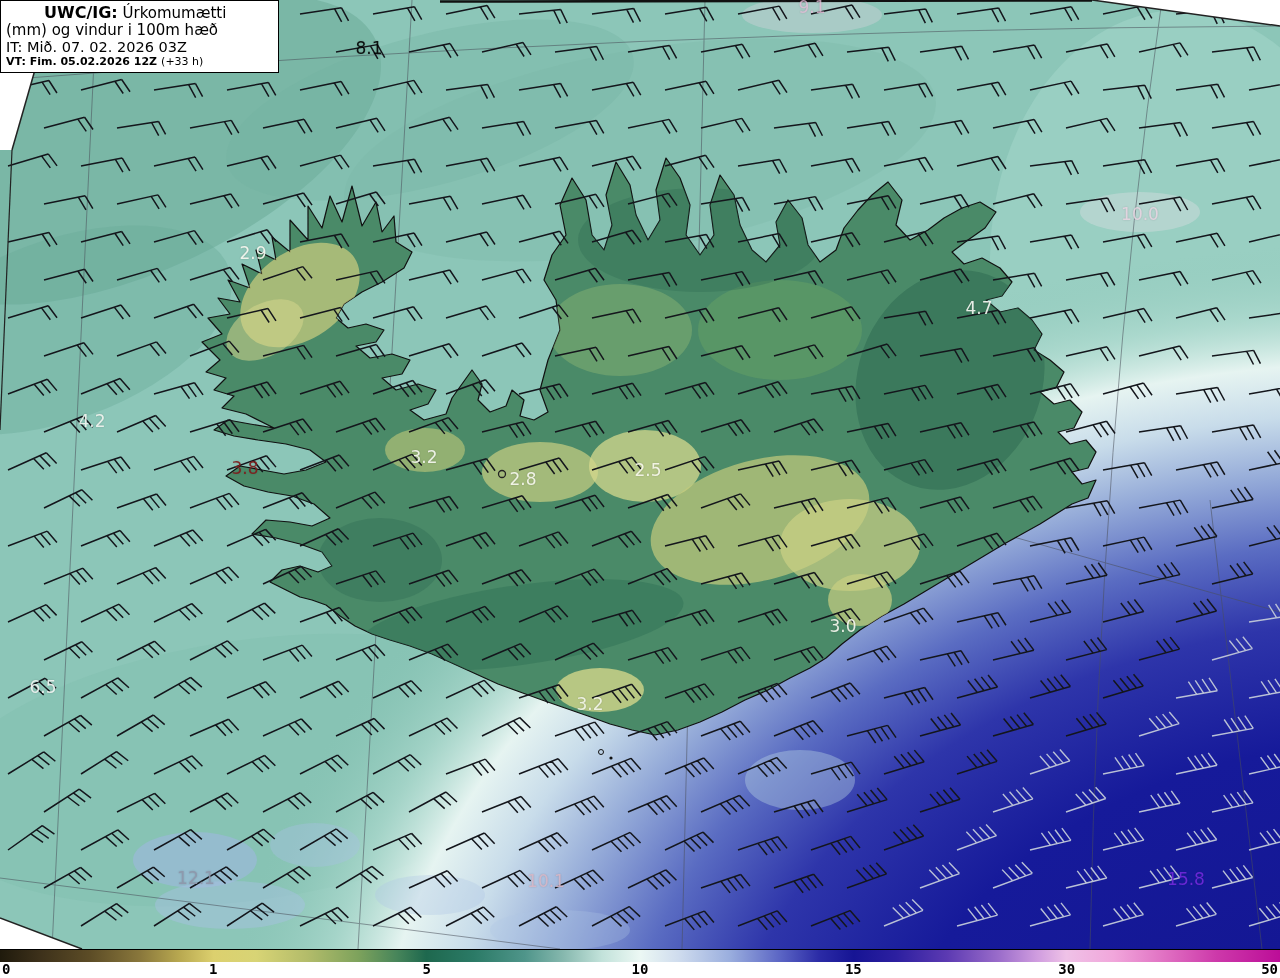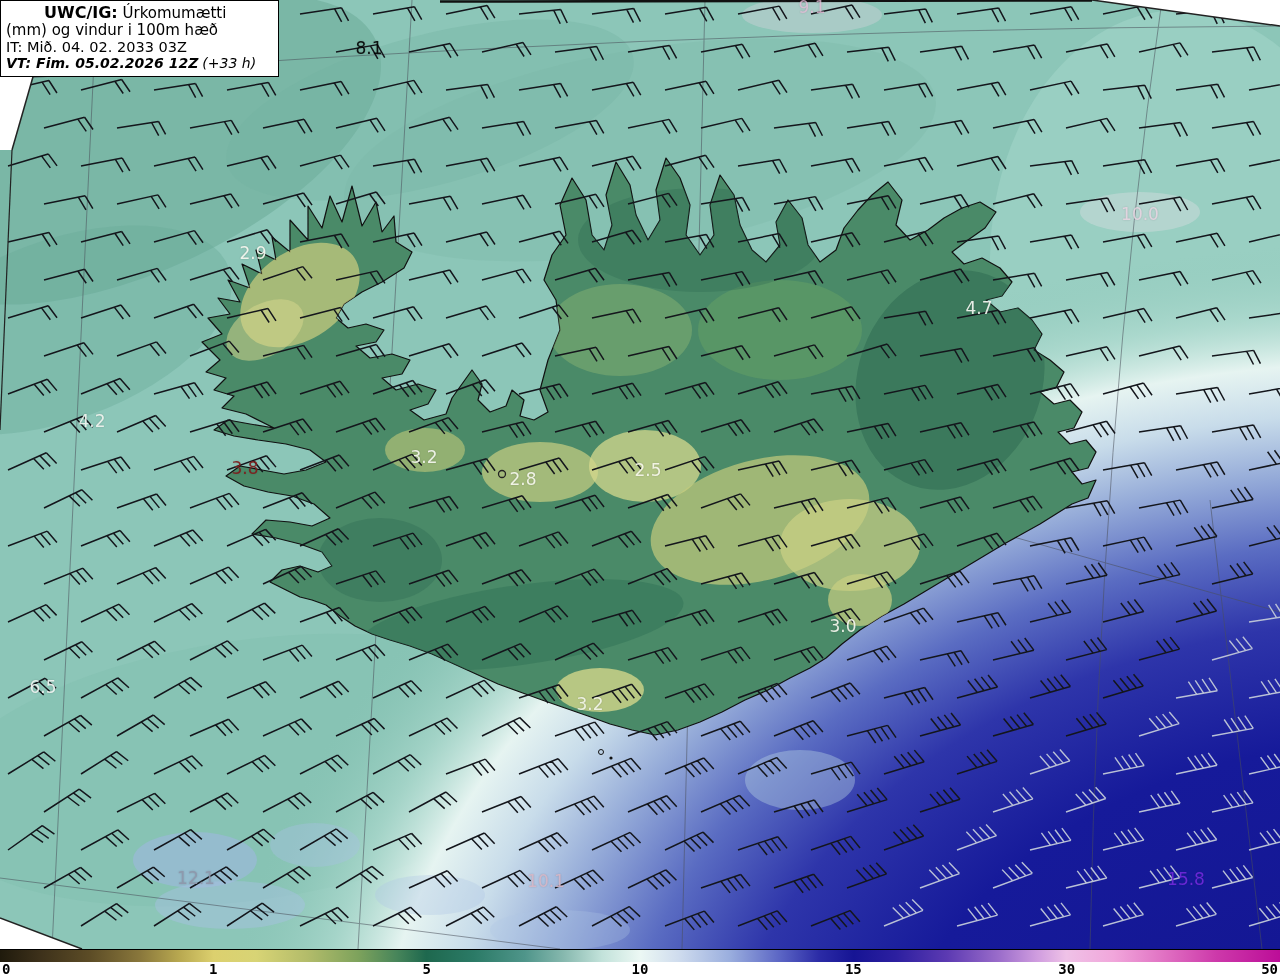--- a/index.html
+++ b/index.html
@@ -8,21 +8,21 @@
   #map-area{position:absolute;left:0;top:0;width:1280px;height:949px;overflow:hidden;}
   #map-svg{position:absolute;left:0;top:0;}
   .value-label{position:absolute;font-size:17px;font-family:"DejaVu Sans",sans-serif;
        text-shadow:0 0 2px rgba(40,40,40,.25);white-space:nowrap;pointer-events:none;
        transform:translate(-50%,-50%);}
   #title-box{position:absolute;left:0;top:0;width:266px;background:#ffffff;
        border:1px solid #000;padding:3px 6px 4px 5px;z-index:30;line-height:1.14;}
   #title-box .l1{font-size:15px;}
   #title-box .l1 b{font-size:16px;margin-left:38px;}
   #title-box .l2{font-size:14.5px;}
-  #title-box .l3{font-size:14px;font-style:italic;}
+  #title-box .l3{font-size:11px;}
   #title-box .l3 .vt{font-weight:bold;}
   #title-box .l3 .off{margin-left:4px;}
   #colorbar-wrap{position:absolute;left:0;top:949px;width:1280px;height:29px;
        border-top:1px solid #000;background:#fff;}
   #colorbar{position:relative;width:1280px;height:12px;}
   #cb-ticks{position:relative;width:1280px;height:16px;}
   .cb-tick{position:absolute;top:0;font-family:"DejaVu Sans Mono",monospace;
        font-size:14px;font-weight:bold;color:#000;transform:translateX(-50%);line-height:15px;}
   .cb-tick.first{transform:none;}
   .cb-tick.last{transform:translateX(-100%);}
@@ -563,21 +563,21 @@
         <span class="value-label" style="left: 590px; top: 704px; color: rgb(241, 244, 230); opacity: 0.95;">3.2</span>
         <span class="value-label" style="left: 843px; top: 626px; color: rgb(241, 244, 234); opacity: 0.95;">3.0</span>
         <span class="value-label" style="left: 196px; top: 862px; color: rgb(142, 150, 170); opacity: 0.9; margin-top: 16px;">12.1</span>
         <span class="value-label" style="left: 546px; top: 881px; color: rgb(214, 182, 198); opacity: 0.9;">10.1</span>
         <span class="value-label" style="left: 1186px; top: 879px; color: #6d28d9; opacity: 0.95;">15.8</span>
       </div>
   </div>
 
   <div id="title-box">
     <div class="l1"><b>UWC/IG:</b><span> Úrkomumætti (mm) og vindur i 100m hæð</span></div>
-    <div class="l2">IT: Mið. 04. 02. 2033 03Z</div>
+    <div class="l2">IT: Mið. 07. 02. 2026 03Z</div>
     <div class="l3"><span class="vt">VT: Fim. 05.02.2026 12Z</span><span class="off">(+33 h)</span></div>
   </div>
 
   <div id="colorbar-wrap">
     <div id="colorbar" style="background: linear-gradient(to right, rgb(31, 26, 12) 0%, rgb(60, 48, 26) 3%, rgb(92, 76, 38) 7%, rgb(138, 120, 60) 11%, rgb(184, 168, 80) 14%, rgb(220, 208, 110) 16.7%, rgb(216, 212, 117) 20%, rgb(179, 188, 106) 24%, rgb(125, 162, 92) 28%, rgb(71, 133, 90) 31%, rgb(30, 104, 78) 33.3%, rgb(43, 122, 102) 37%, rgb(79, 149, 138) 41%, rgb(134, 184, 174) 44%, rgb(194, 226, 218) 47%, rgb(236, 248, 244) 50%, rgb(207, 220, 238) 53%, rgb(154, 174, 222) 57%, rgb(90, 100, 196) 61%, rgb(43, 43, 166) 64%, rgb(22, 20, 148) 66.7%, rgb(44, 31, 160) 70%, rgb(92, 58, 178) 74%, rgb(154, 108, 202) 78%, rgb(207, 156, 223) 81%, rgb(239, 194, 231) 83.3%, rgb(241, 166, 219) 87%, rgb(224, 112, 194) 91%, rgb(205, 57, 170) 95%, rgb(188, 13, 152) 100%);"></div>
     <div id="cb-ticks">
         <span class="cb-tick first" style="left: 2px;">0</span>
         <span class="cb-tick" style="left: 16.6667%;">1</span>
         <span class="cb-tick" style="left: 33.3333%;">5</span>
         <span class="cb-tick" style="left: 50%;">10</span>

